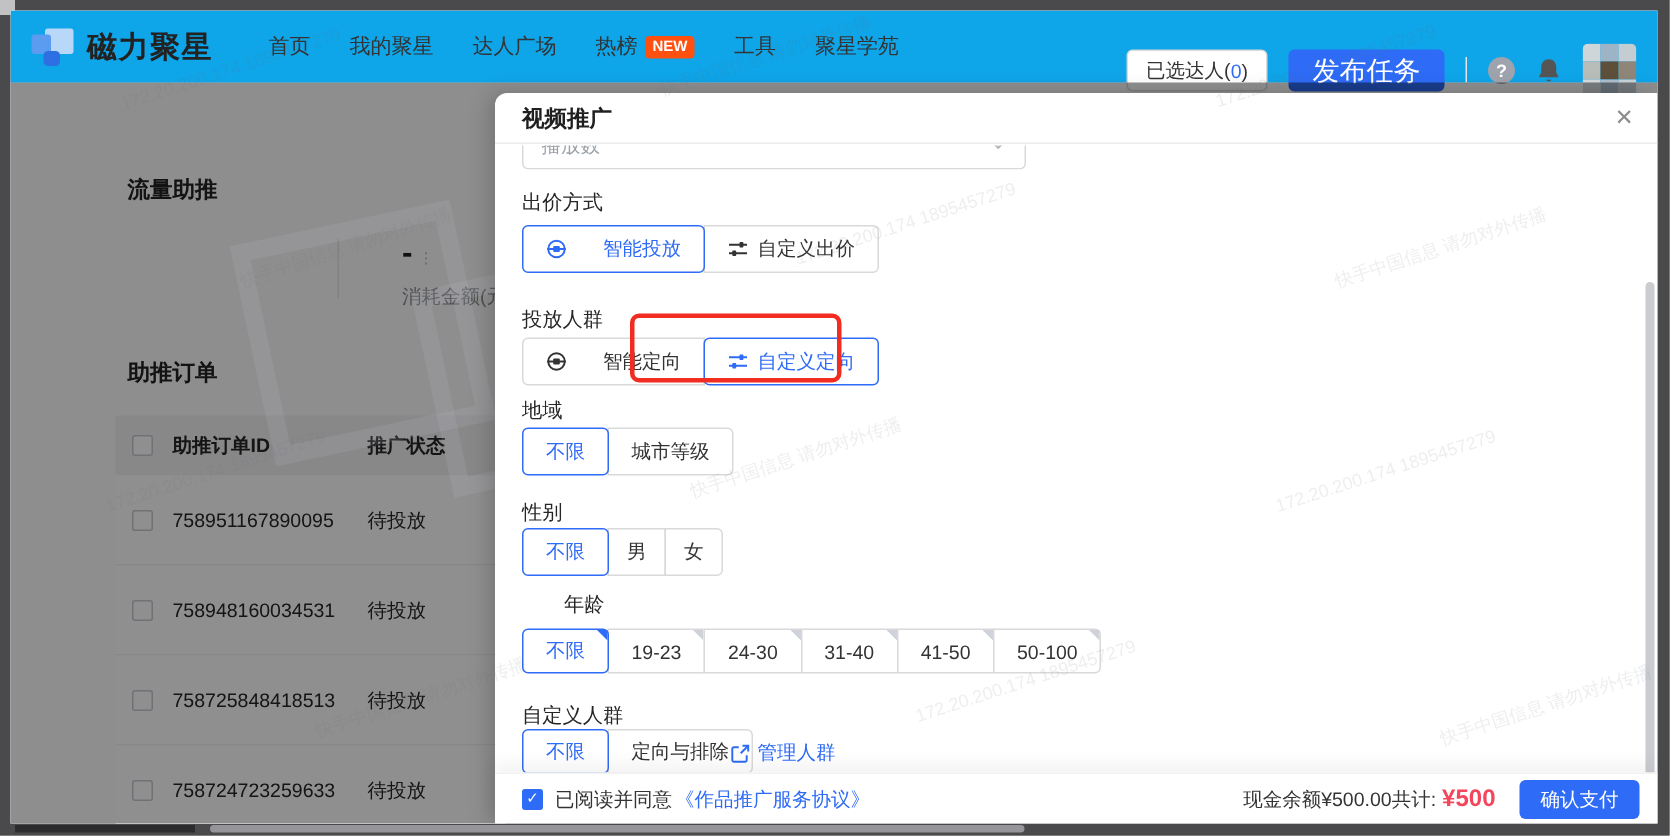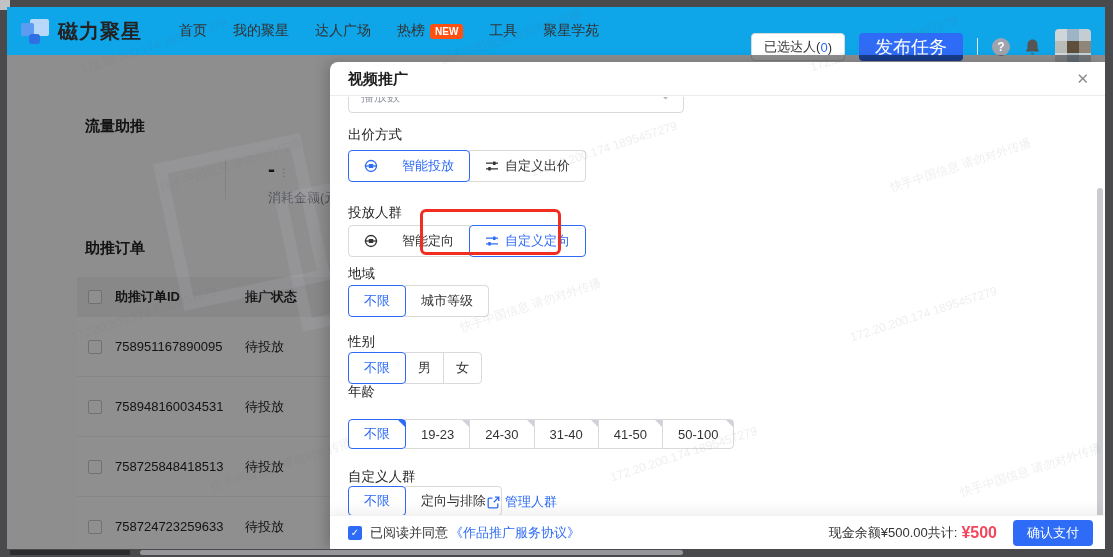--- a/index.html
+++ b/index.html
@@ -260,21 +260,21 @@
             <span>不限</span>
           </span>
         <span class="seg" style="padding:0 12px;">
             <span>男</span>
           </span>
         <span class="seg" style="padding:0 12px;">
             <span>女</span>
           </span>
       </div>
 
-      <div class="fld-label" style="top:321px;">年龄</div>
+      <div class="fld-label" style="top:332px;margin-left:28px;">年龄</div>
       <div class="seg-group" style="top:357px;">
         <span class="seg h30 corner sel">
             <span>不限</span>
           </span>
         <span class="seg h30 corner">
             <span>19-23</span>
           </span>
         <span class="seg h30 corner">
             <span>24-30</span>
           </span>

